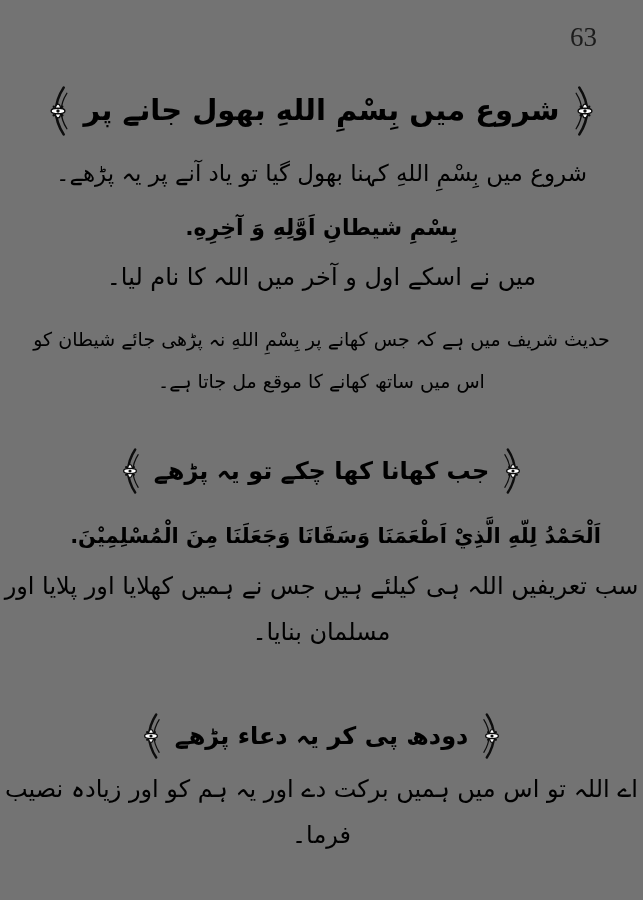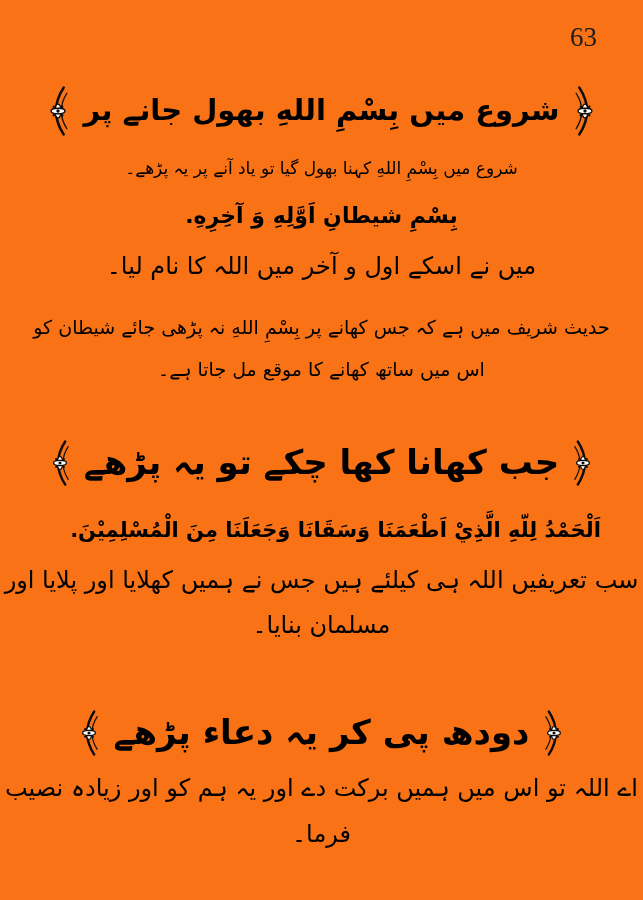--- a/index.html
+++ b/index.html
@@ -4,21 +4,21 @@
 <style>
   * { margin: 0; padding: 0; box-sizing: border-box; }
   html, body { background: #e8e8e8; }
   body {
     font-family: "DejaVu Sans", sans-serif;
     display: flex; justify-content: center;
   }
   .page {
     position: relative;
     width: 643px; height: 900px;
-    background: #f97316;
+    background: #737373;
     color: #000;
     direction: rtl;
     overflow: hidden;
   }
   .page-number {
     position: absolute;
     top: 22px; right: 46px;
     direction: ltr;
     font-family: "Liberation Serif", "DejaVu Serif", serif;
     font-size: 27px;
@@ -28,28 +28,28 @@
   .heading {
     display: flex;
     align-items: center;
     justify-content: center;
     gap: 12px;
     font-weight: bold;
     line-height: 1.5;
   }
   .heading .h-text { white-space: nowrap; }
   .h1-size { font-size: 29px; }
-  .h2-size { font-size: 34px; }
+  .h2-size { font-size: 24px; }
   .orn { display: inline-flex; flex: 0 0 auto; }
   .orn svg { display: block; }
   .orn.mirror svg { transform: scaleX(-1); }
   .sec1 .heading { margin-top: 86px; text-align: right; }
   .intro {
     margin-top: 16px;
-    font-size: 17px;
+    font-size: 23px;
     line-height: 1.9;
   }
   .arabic {
     margin-top: 12px;
     font-size: 22px;
     font-weight: bold;
     line-height: 1.8;
     direction: rtl;
   }
   .trans {

